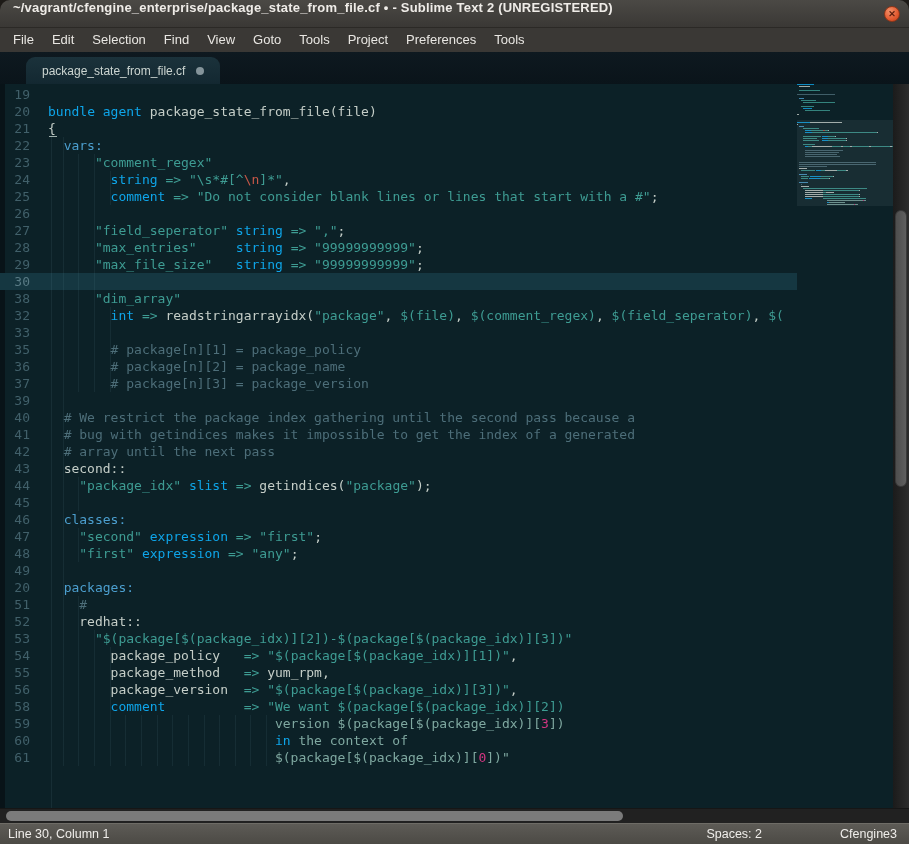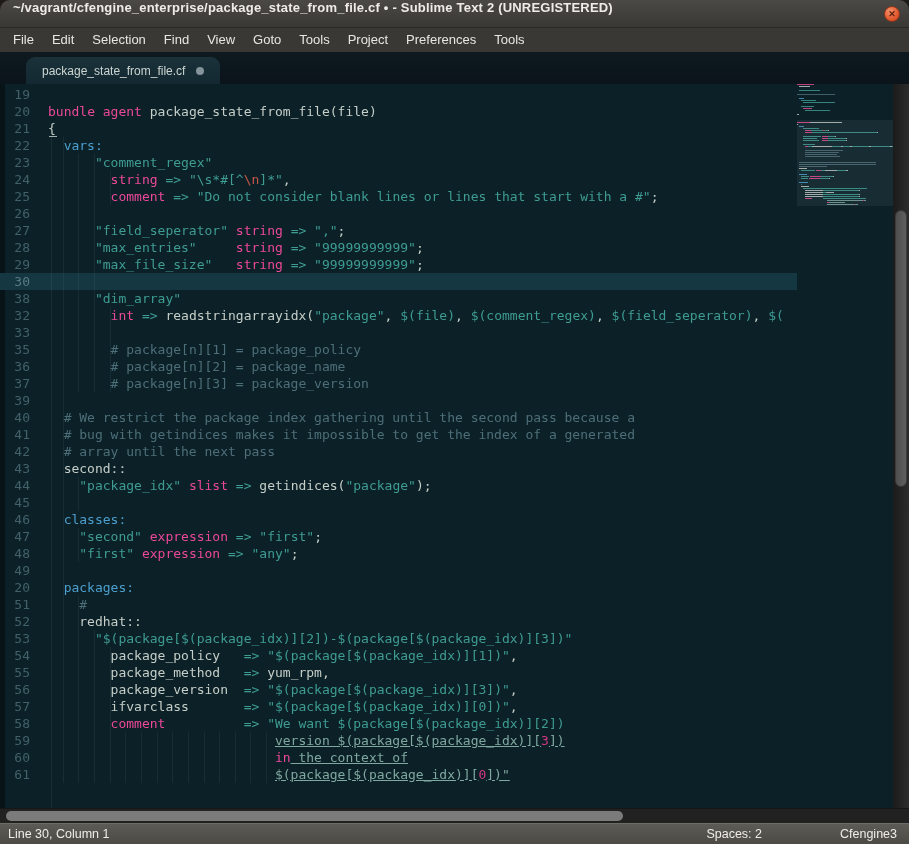--- a/index.html
+++ b/index.html
@@ -37,22 +37,22 @@
   #code-lines { position:absolute; left:0; top:2px; right:112px; }
   .cl { position:relative; height:17px; line-height:17px; white-space:pre; }
   .cl.cur { background:#123039; }
   .cl.cur::after { content:""; position:absolute; left:0; right:-112px; top:0; bottom:0;
                    background:rgba(50,120,140,0.10); pointer-events:none; }
   .ln { display:inline-block; width:30px; text-align:right; color:#41606a; margin-right:18px; }
   .cl.cur .ln { color:#5d7b84; }
   .ind { display:inline-block; height:17px; vertical-align:top;
          background:repeating-linear-gradient(to right, transparent 0, transparent calc(2ch - 1px),
                     rgba(150,205,225,0.07) calc(2ch - 1px), rgba(150,205,225,0.07) 2ch); }
-  .k { color:#ec4899; } .b { color:#4c9fcf; } .s { color:#3e9c93; } .p { color:#c5cec8; }
-  .c { color:#4d6e79; } .r { color:#c65747; } .m { color:#d33682; } .t { color:#7fa8a0;text-decoration:underline; }
+  .k { color:#0ea5e9; } .b { color:#4c9fcf; } .s { color:#3e9c93; } .p { color:#c5cec8; }
+  .c { color:#4d6e79; } .r { color:#c65747; } .m { color:#d33682; } .t { color:#7fa8a0; }
   #col0-guide { position:absolute; left:51px; top:53px; bottom:0; width:1px;
                 background:rgba(150,205,225,0.08); }
   #bracket-underline { position:absolute; left:49px; top:52px; width:8px; height:1px;
                        background:#9fb0ac; }
 
   
   #minimap { position:absolute; right:16px; top:0; bottom:0; width:96px; overflow:hidden;
              background:#0c2127; }
   .mrow { height:2px; white-space:nowrap; }
   .mbar { display:inline-block; height:1px; vertical-align:top; background:currentColor; opacity:.8; }
@@ -137,21 +137,20 @@
         <div class="cl"><span class="ln">47</span><span class="ind" style="width: 4ch;"></span><span class="s">"second"</span><span class="p"> </span><span class="k">expression</span><span class="s"> =&gt; "first"</span><span class="p">;</span></div>
         <div class="cl"><span class="ln">48</span><span class="ind" style="width: 4ch;"></span><span class="s">"first"</span><span class="p"> </span><span class="k">expression</span><span class="s"> =&gt; "any"</span><span class="p">;</span></div>
         <div class="cl"><span class="ln">49</span><span class="ind" style="width: 2ch;"></span></div>
         <div class="cl"><span class="ln">20</span><span class="ind" style="width: 2ch;"></span><span class="b">packages:</span></div>
         <div class="cl"><span class="ln">51</span><span class="ind" style="width: 4ch;"></span><span class="c">#</span></div>
         <div class="cl"><span class="ln">52</span><span class="ind" style="width: 4ch;"></span><span class="p">redhat::</span></div>
         <div class="cl"><span class="ln">53</span><span class="ind" style="width: 6ch;"></span><span class="s">"$(package[$(package_idx)][2])-$(package[$(package_idx)][3])"</span></div>
         <div class="cl"><span class="ln">54</span><span class="ind" style="width: 8ch;"></span><span class="p">package_policy   </span><span class="s">=&gt; "$(package[$(package_idx)][1])"</span><span class="p">,</span></div>
         <div class="cl"><span class="ln">55</span><span class="ind" style="width: 8ch;"></span><span class="p">package_method   </span><span class="s">=&gt; </span><span class="p">yum_rpm,</span></div>
         <div class="cl"><span class="ln">56</span><span class="ind" style="width: 8ch;"></span><span class="p">package_version  </span><span class="s">=&gt; "$(package[$(package_idx)][3])"</span><span class="p">,</span></div>
-        <div class="cl"><span class="ln">57</span><span class="ind" style="width: 8ch;"></span><span class="p">ifvarclass       </span><span class="s">=&gt; "$(package[$(package_idx)][0])"</span><span class="p">,</span></div>
         <div class="cl"><span class="ln">58</span><span class="ind" style="width: 8ch;"></span><span class="k">comment</span><span class="p">          </span><span class="s">=&gt; "We want $(package[$(package_idx)][2])</span></div>
         <div class="cl"><span class="ln">59</span><span class="ind" style="width: 29ch;"></span><span class="t">version $(package[$(package_idx)][</span><span class="m">3</span><span class="t">])</span></div>
         <div class="cl"><span class="ln">60</span><span class="ind" style="width: 29ch;"></span><span class="k">in</span><span class="t"> the context of</span></div>
         <div class="cl"><span class="ln">61</span><span class="ind" style="width: 29ch;"></span><span class="t">$(package[$(package_idx)][</span><span class="m">0</span><span class="t">])"</span></div>
       </div>
     <div id="col0-guide"></div>
     <div id="bracket-underline"></div>
     <div id="minimap">
       <div id="minimap-rows">
           <div class="mrow"><span class="mbar k" style="margin-left: 0px; width: 17px;"></span></div>

